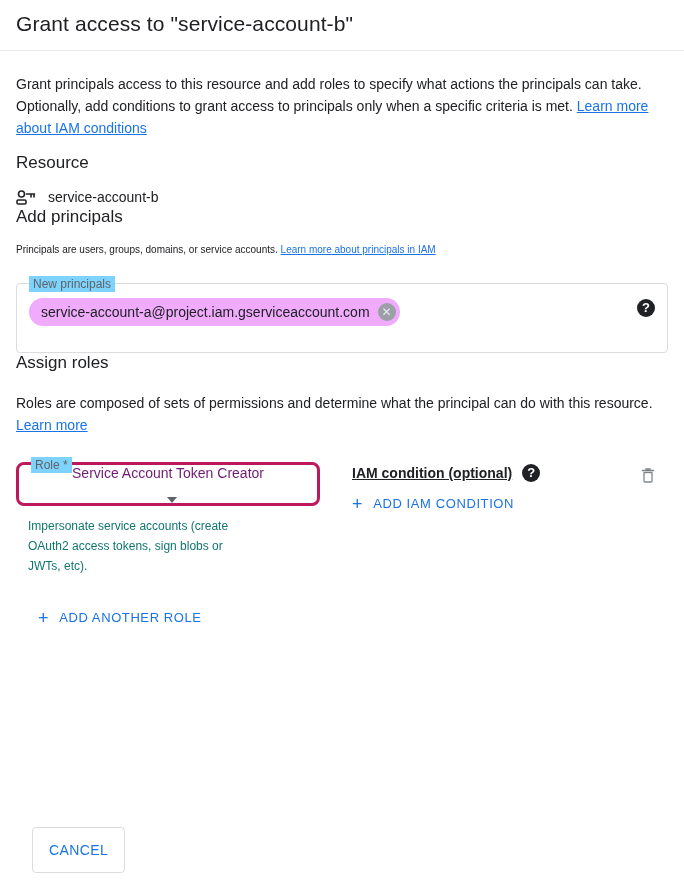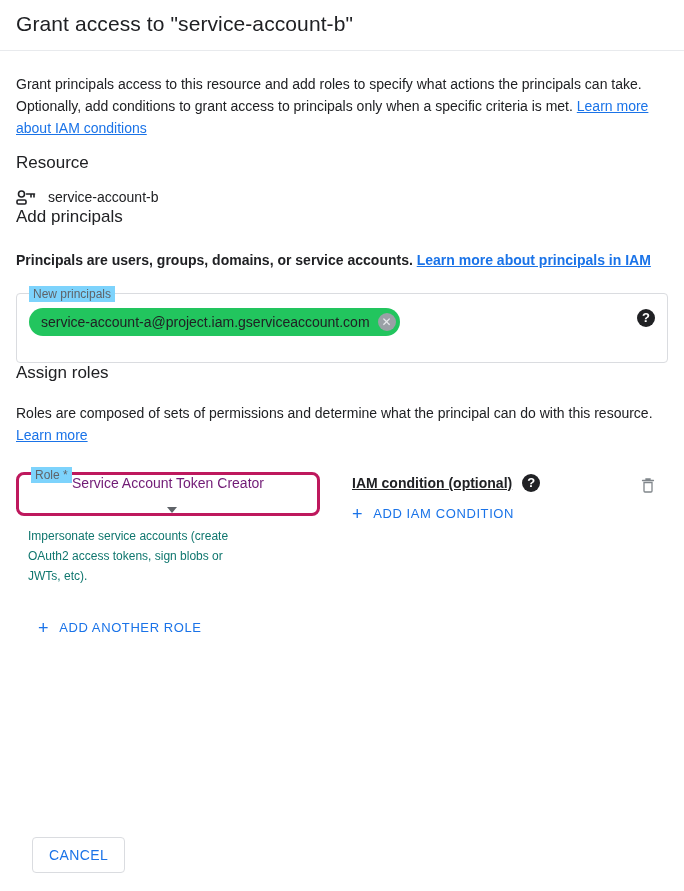--- a/index.html
+++ b/index.html
@@ -67,25 +67,24 @@
     display: inline-flex;
     align-items: center;
     justify-content: center;
   }
   .add-principals-heading {
     margin-top: 34px;
     font-size: 19px;
     font-weight: 400;
   }
   .principals-desc {
-    font-size: 14px;
+    font-size: 10px;
     line-height: 22px;
-    margin-top: 22px;
+    margin-top: 12px;
     max-width: 648px;
-    font-weight: bold;
   }
   .field-outline {
     position: relative;
     border: 1px solid #dadce0;
     border-radius: 4px;
     margin-top: 22px;
     height: 70px;
     padding: 14px 12px;
     display: flex;
     align-items: flex-start;
@@ -96,21 +95,21 @@
     left: 12px;
     background: #7dd3fc;
     padding: 0 4px;
     font-size: 12px;
     color: #5f6368;
     line-height: 16px;
   }
   .chip {
     display: inline-flex;
     align-items: center;
-    background: #22c55e;
+    background: #f0abfc;
     border-radius: 14px;
     height: 28px;
     padding: 0 4px 0 12px;
     font-size: 14px;
     color: #202124;
     max-width: 560px;
   }
   .chip-label { white-space: nowrap; }
   .chip-remove {
     width: 18px;
@@ -258,21 +257,21 @@
     font-weight: 500;
     letter-spacing: 0.4px;
     cursor: pointer;
     font-family: "Liberation Sans", sans-serif;
   }
   .btn-secondary {
     background: #ffffff;
     color: #1a73e8;
     border: 1px solid #dadce0;
     border-radius: 4px;
-    height: 36px;
+    height: 46px;
     padding: 0 16px;
     margin-left: 16px;
     font-size: 14px;
     font-weight: 500;
     letter-spacing: 0.4px;
     cursor: pointer;
     font-family: "Liberation Sans", sans-serif;
   }
 </style>
 </head>

